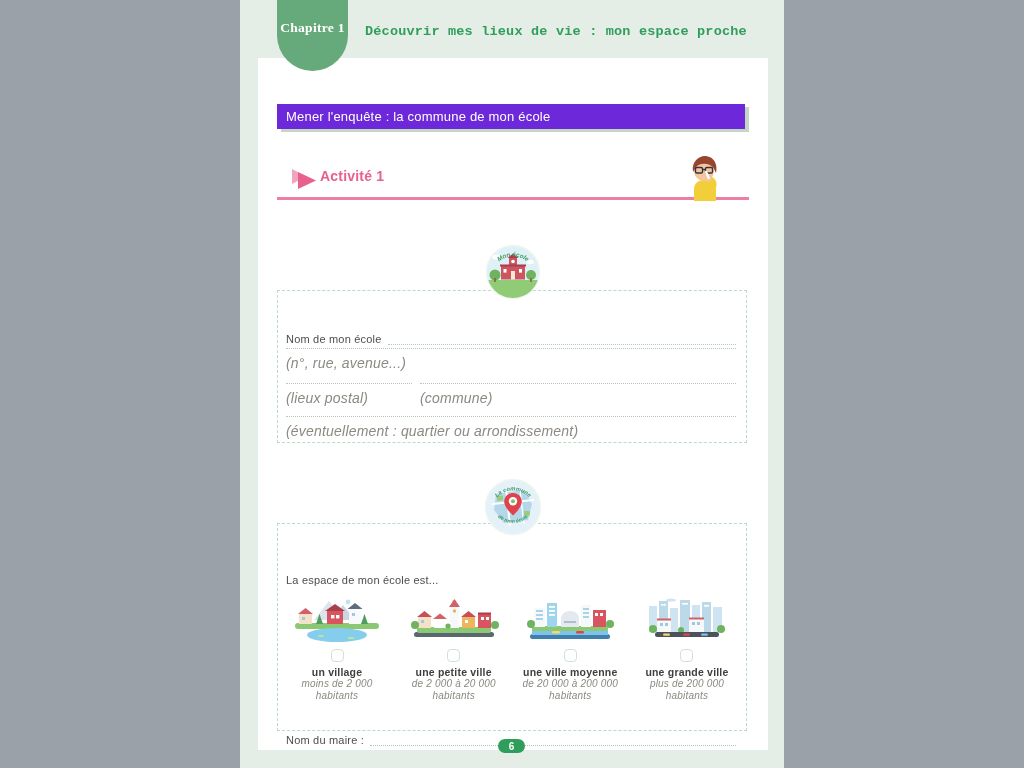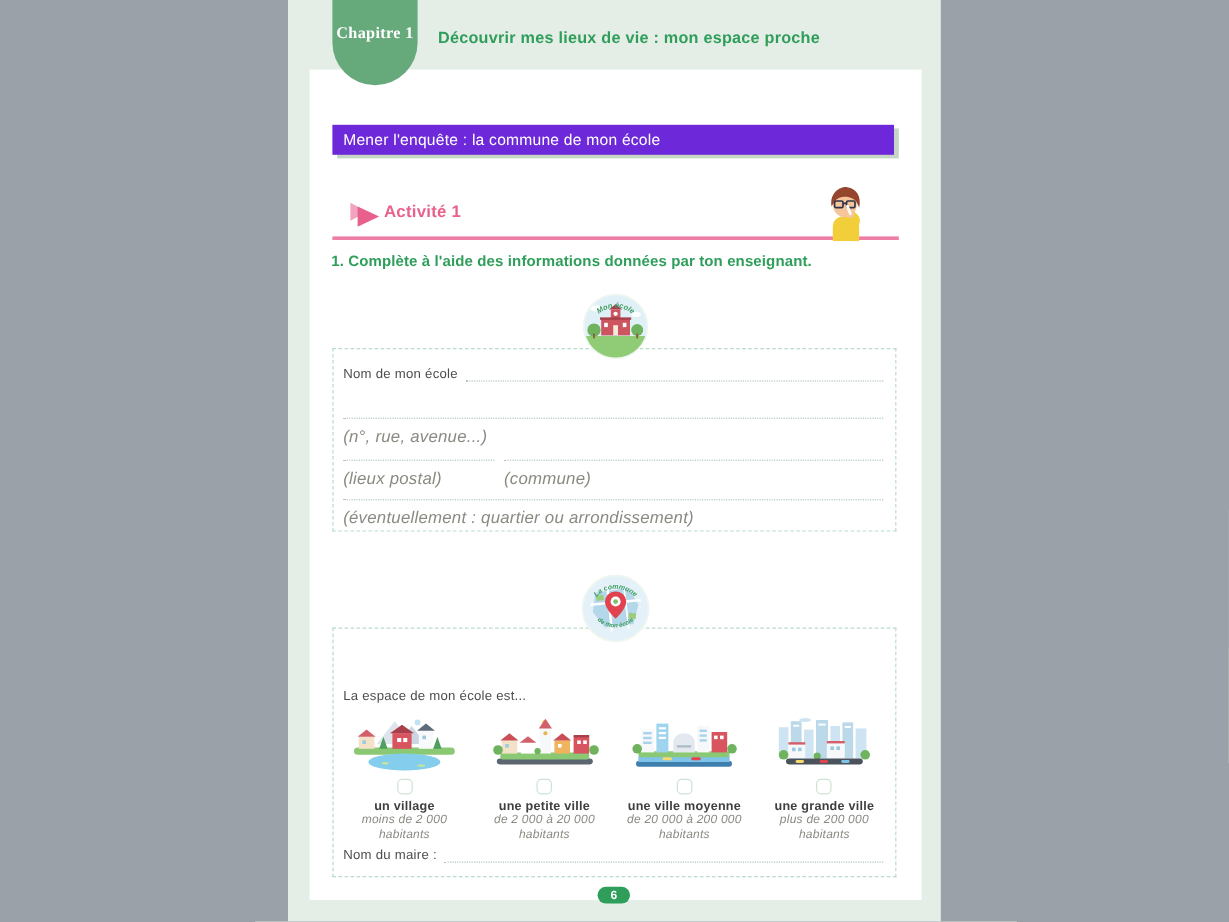--- a/index.html
+++ b/index.html
@@ -9,21 +9,21 @@
 
   .doc-strip { position:absolute; left:240px; top:0; width:544px; height:768px; background:#e5eee6; }
   .page { position:absolute; left:18px; top:58px; width:510px; height:692px; background:#ffffff; }
 
   .chapter-badge { position:absolute; left:37px; top:0; width:71px; height:71px;
     background:#66a97b; border-radius:0 0 50% 50%; z-index:3;
     display:flex; justify-content:center; align-items:flex-start; }
   .chapter-badge span { margin-top:20px; color:#fff; font-family:"Liberation Serif", serif;
     font-weight:bold; font-size:13.5px; letter-spacing:.3px; }
   .chapter-title { position:absolute; left:125px; top:24px; color:#2f9e5b; font-weight:bold;
-    font-size:13.5px; letter-spacing:.2px; z-index:3; }
+    font-size:13.5px; letter-spacing:.2px; z-index:3;font-family:Liberation Mono, monospace; }
 
   .banner { position:absolute; left:19px; top:46px; width:468px; height:25px; background:#6d28d9;
     box-shadow:4px 3px 0 0 #c5d6c5; color:#fff; font-size:13px; letter-spacing:.2px;
     display:flex; align-items:center; padding-left:9px; }
 
   .activity-arrow { position:absolute; left:33px; top:110px; }
   .activity-label { position:absolute; left:62px; top:110px; color:#e8618c; font-weight:bold;
     font-size:14px; letter-spacing:.2px; }
   .pink-line { position:absolute; left:19px; top:139px; width:472px; height:3px; background:#ee7ea6; }
   .character { position:absolute; left:428px; top:97px; z-index:2; }
@@ -33,21 +33,21 @@
 
   .badge-circle { position:absolute; z-index:2; }
   .badge-circle.c1 { left:227px; top:186px; }
   .badge-circle.c2 { left:226px; top:420px; }
 
   .dash-box { position:absolute; left:19px; width:470px; background:#fff;
     border:1.5px dashed #b9dcca; }
   .box1 { top:232px; height:153px; }
   .box2 { top:465px; height:208px; }
 
-  .frow { position:absolute; display:flex; align-items:flex-end; }
+  .frow { position:absolute; display:flex; align-items:flex-end;margin-top:27px; }
   .flabel { font-size:11px; color:#4d4d4d; letter-spacing:.2px; white-space:nowrap; }
   .hint { position:absolute; font-size:14px; color:#8a8a82; font-style:italic; letter-spacing:.2px; }
   .dotline { flex:1; border-bottom:1.5px dotted #b4c6b6; height:13px; margin-left:6px; }
   .hline { position:absolute; border-bottom:1.5px dotted #b4c6b6; }
 
   .options { position:absolute; left:6px; right:6px; top:72px; display:flex; justify-content:space-between; }
   .opt-col { width:106px; display:flex; flex-direction:column; align-items:center; text-align:right; }
   .opt-col svg { display:block; }
   .checkbox { width:13px; height:13px; border:1.5px solid #cfe3d5; border-radius:4px;
     margin:5px auto 4px; background:#fff; }
@@ -87,21 +87,20 @@
         <ellipse cx="18" cy="15.5" rx="10" ry="10.5" fill="#f6c59c"></ellipse>
         <path d="M7,17 C5,5 15,0 20,1 C28,2 32,9 30,18 L27.5,13 C24,8 13,7 9.5,13 Z" fill="#96452f"></path>
         <rect x="9.5" y="12.5" width="7" height="5.5" rx="1.2" fill="none" stroke="#2f3447" stroke-width="1.4"></rect>
         <rect x="19.5" y="12.5" width="7" height="5.5" rx="1.2" fill="none" stroke="#2f3447" stroke-width="1.4"></rect>
         <line x1="16.5" y1="14.5" x2="19.5" y2="14.5" stroke="#2f3447" stroke-width="1.4"></line>
         <path d="M24,34 C29,32 29,27 24.5,24" fill="none" stroke="#f2cf3a" stroke-width="5.5" stroke-linecap="round"></path>
         <circle cx="22.5" cy="23.5" r="3.2" fill="#f6c59c"></circle>
         <rect x="20.2" y="15.5" width="2.4" height="9" rx="1.2" fill="#fdfdf8" transform="rotate(-22 21.4 20)"></rect>
       </svg>
 
-      <div class="instruction">1. Complète à l'aide des informations données par ton enseignant.</div>
 
       <svg class="badge-circle c1" width="56" height="56" viewBox="0 0 56 56">
         <defs>
           <clipPath id="clipSchool">
               <circle cx="28" cy="28" r="26"></circle>
             </clipPath>
           <path id="arcSchool" d="M8,27 A21,21 0 0 1 48,27" fill="none"></path>
         </defs>
         <circle cx="28" cy="28" r="26.5" fill="#dff0f7" stroke="#eef6ef" stroke-width="1.5"></circle>
         <g clip-path="url(#clipSchool)">

